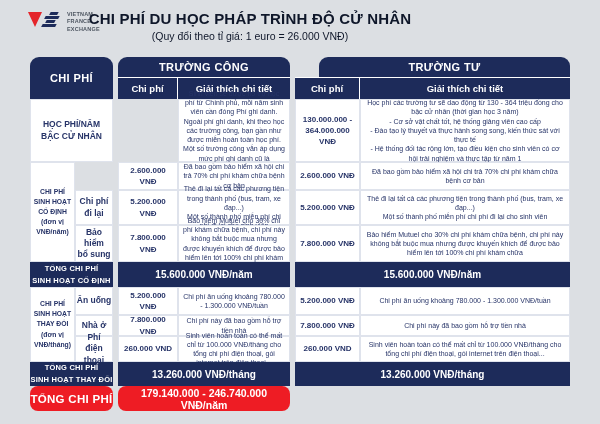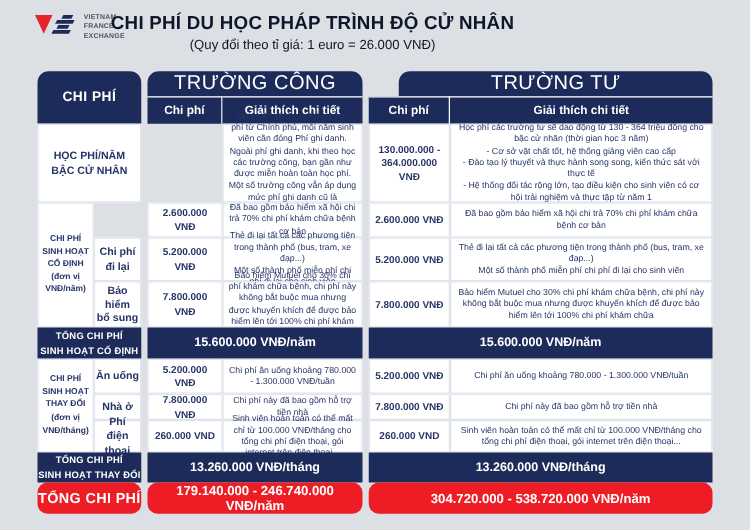--- a/index.html
+++ b/index.html
@@ -33,21 +33,21 @@
     grid-template-columns:45px 38px 5px 60px 112px 5px 65px 210px;
     grid-template-rows:20px 22px 63px 28px 35px 37px 25px 28px 21px 26px 24px 25px;
   }
   .cell{display:flex;align-items:center;justify-content:center;text-align:center;min-width:0;min-height:0;}
   .white{background:#ffffff;border:0.5px solid #dfe3ec;color:#273468;}
   .navy{background:#1d2b5a;color:#ffffff;}
   .red{background:#ee1c24;color:#ffffff;border-radius:8px;}
   .pill{border-radius:9px 9px 0 0;}
   .subhead{border-top:1px solid #ffffff;}
   .subdiv{border-right:1px solid #ffffff;}
-  .pill-label{font-size:16px;font-weight:normal;letter-spacing:.4px;}
+  .pill-label{font-size:11px;font-weight:bold;letter-spacing:.4px;}
   .colhead{font-size:9.5px;font-weight:bold;}
   .costhead{font-size:11px;font-weight:bold;letter-spacing:.4px;}
   .item-label{font-size:8.5px;font-weight:bold;line-height:1.3;white-space:pre-line;}
   .group-label{font-size:6.8px;font-weight:bold;line-height:1.5;padding:2px 1px;}
   .price{font-size:8px;font-weight:bold;line-height:1.4;padding:0 2px;}
   .detail{font-size:7px;line-height:1.32;padding:2px 4px;white-space:pre-line;}
   .total-label{font-size:7.5px;font-weight:bold;line-height:1.55;white-space:pre-line;letter-spacing:.2px;}
   .total-value{font-size:10px;font-weight:bold;}
   .grand-label{font-size:11.5px;font-weight:bold;letter-spacing:.3px;}
   .grand-value{font-size:10.5px;font-weight:bold;}
@@ -148,16 +148,15 @@
     <div class="cell white price" style="grid-column:7;grid-row:10;">260.000 VND</div>
     <div class="cell white detail" style="grid-column:8;grid-row:10;">Sinh viên hoàn toàn có thể mất chỉ từ 100.000 VNĐ/tháng cho tổng chi phí điện thoại, gói internet trên điện thoại...</div>
 
     <div class="cell navy total-label" style="grid-column:1/3;grid-row:11;">TỔNG CHI PHÍ
 SINH HOẠT THAY ĐỔI</div>
     <div class="cell navy total-value" style="grid-column:4/6;grid-row:11;">13.260.000 VNĐ/tháng</div>
     <div class="cell navy total-value" style="grid-column:7/9;grid-row:11;">13.260.000 VNĐ/tháng</div>
 
     <div class="cell red grand-label" style="grid-column:1/3;grid-row:12;">TỔNG CHI PHÍ</div>
     <div class="cell red grand-value" style="grid-column:4/6;grid-row:12;">179.140.000 - 246.740.000 VNĐ/năm</div>
-    <div class="cell red grand-value" style="grid-column:7/9;grid-row:12;">304.720.000 - 538.720.000 VNĐ/năm</div>
 
   </div>
 </div>
 
 </body></html>

